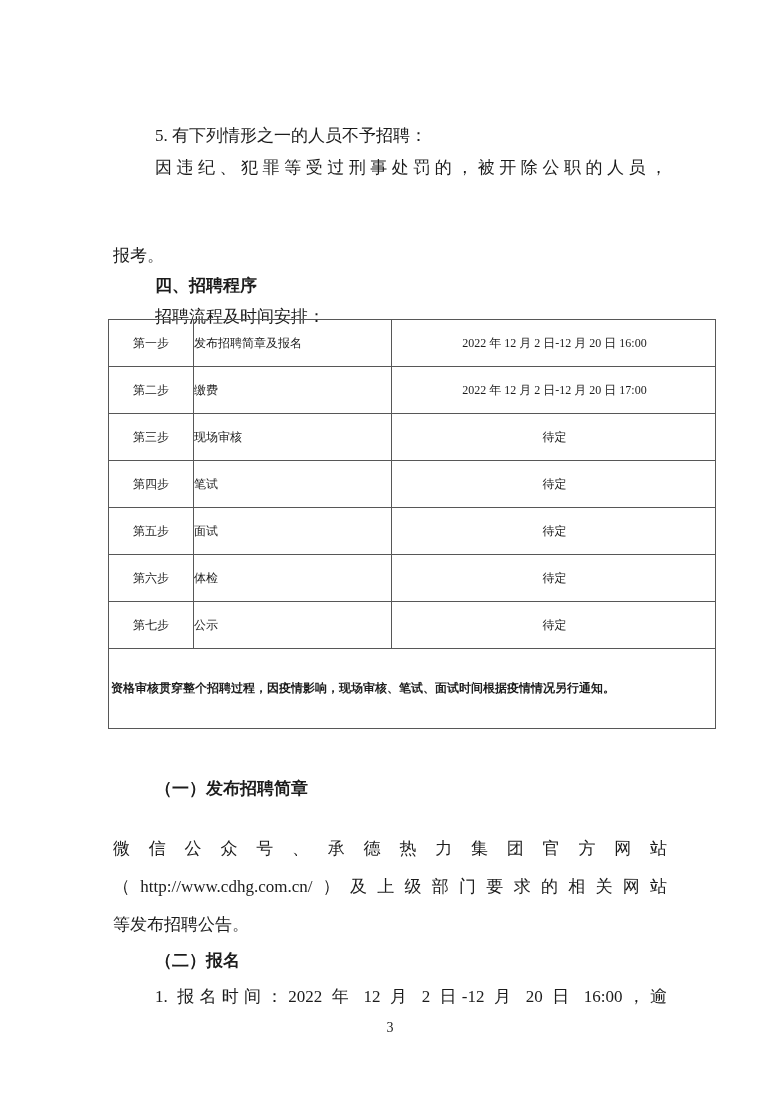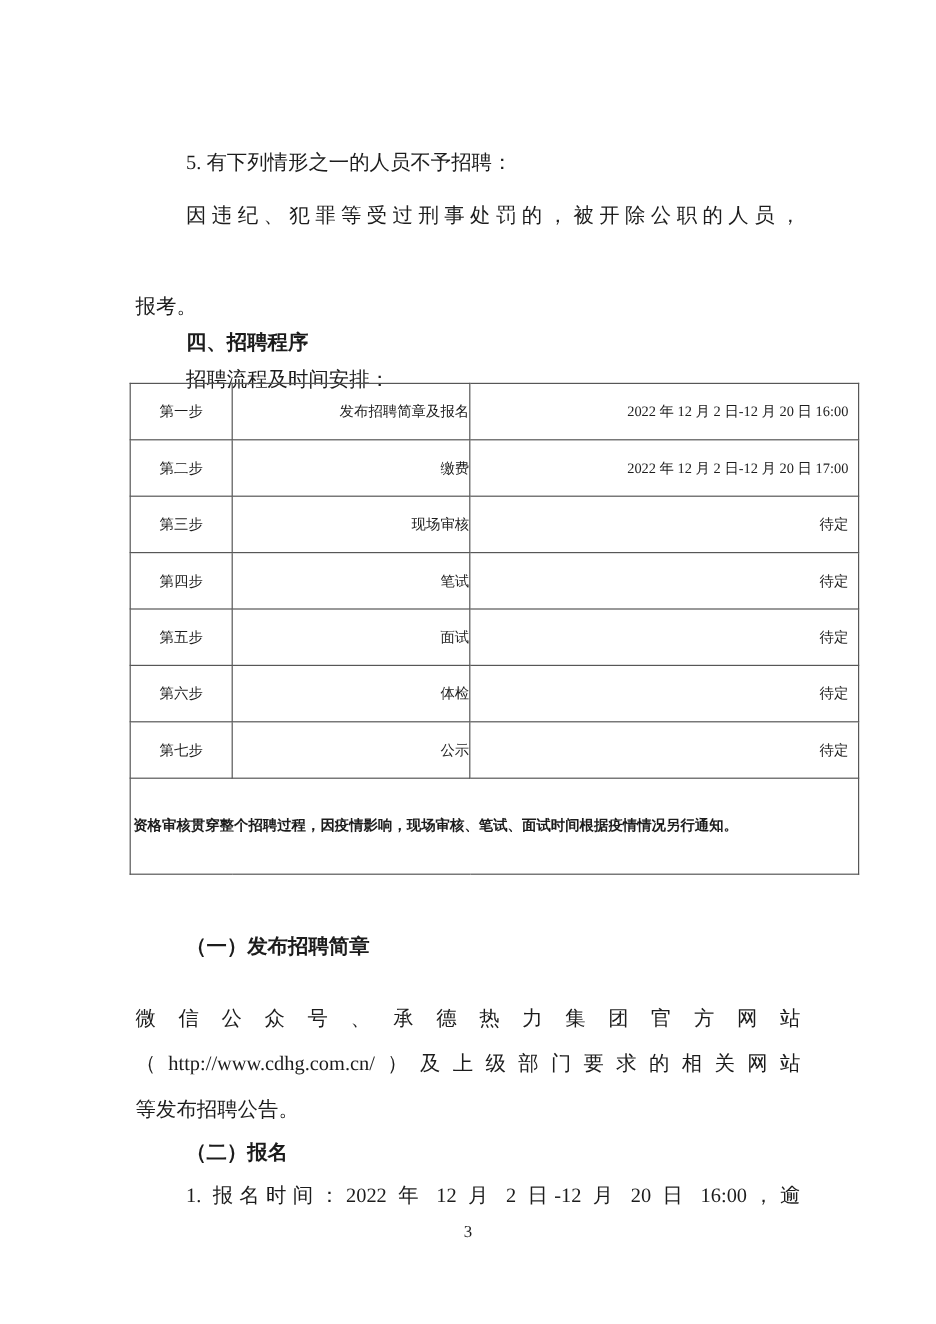--- a/index.html
+++ b/index.html
@@ -45,22 +45,22 @@
     font-size: 12px;
     color: #1c1c1c;
   }
   table.schedule td {
     border: 1px solid #575757;
     padding: 0;
     vertical-align: middle;
   }
   table.schedule tr.step-row { height: 47px; }
   td.col-step  { width: 84px;  text-align: center; }
-  td.col-item  { width: 197px; text-align: right; }
-  td.col-time  { width: 305px; text-align: right; padding-left: 10px !important; padding-right: 8px !important; }
+  td.col-item  { width: 197px; text-align: left; }
+  td.col-time  { width: 305px; text-align: center; padding-left: 10px !important; padding-right: 8px !important; }
   tr.note-row { height: 80px; }
   td.note-cell {
     font-weight: 700;
     line-height: 37px;
     padding: 2px 2px !important;
     text-align: justify;
     text-justify: inter-character;
   }
   .page-number {
     position: absolute;
@@ -71,21 +71,21 @@
     font-size: 14px;
     color: #1c1c1c;
   }
 </style>
 </head>
 <body>
 
 <div class="page">
 
   <div class="line indent" style="top:98px">5. 有下列情形之一的人员不予招聘：</div>
-  <div class="line indent j" style="top:142px">因违纪、犯罪等受过刑事处罚的，被开除公职的人员，</div>
+  <div class="line indent j" style="top:130px">因违纪、犯罪等受过刑事处罚的，被开除公职的人员，</div>
   <div class="line" style="top:218px">报考。</div>
 
   <div class="line indent bold" style="top:250px;height:36px;line-height:36px">四、招聘程序</div>
   <div class="line indent" style="top:282px;height:34px;line-height:34px">招聘流程及时间安排：</div>
 
   <table class="schedule">
     <tbody>
       <tr class="step-row">
         <td class="col-step">第一步</td>
         <td class="col-item">发布招聘简章及报名</td>

